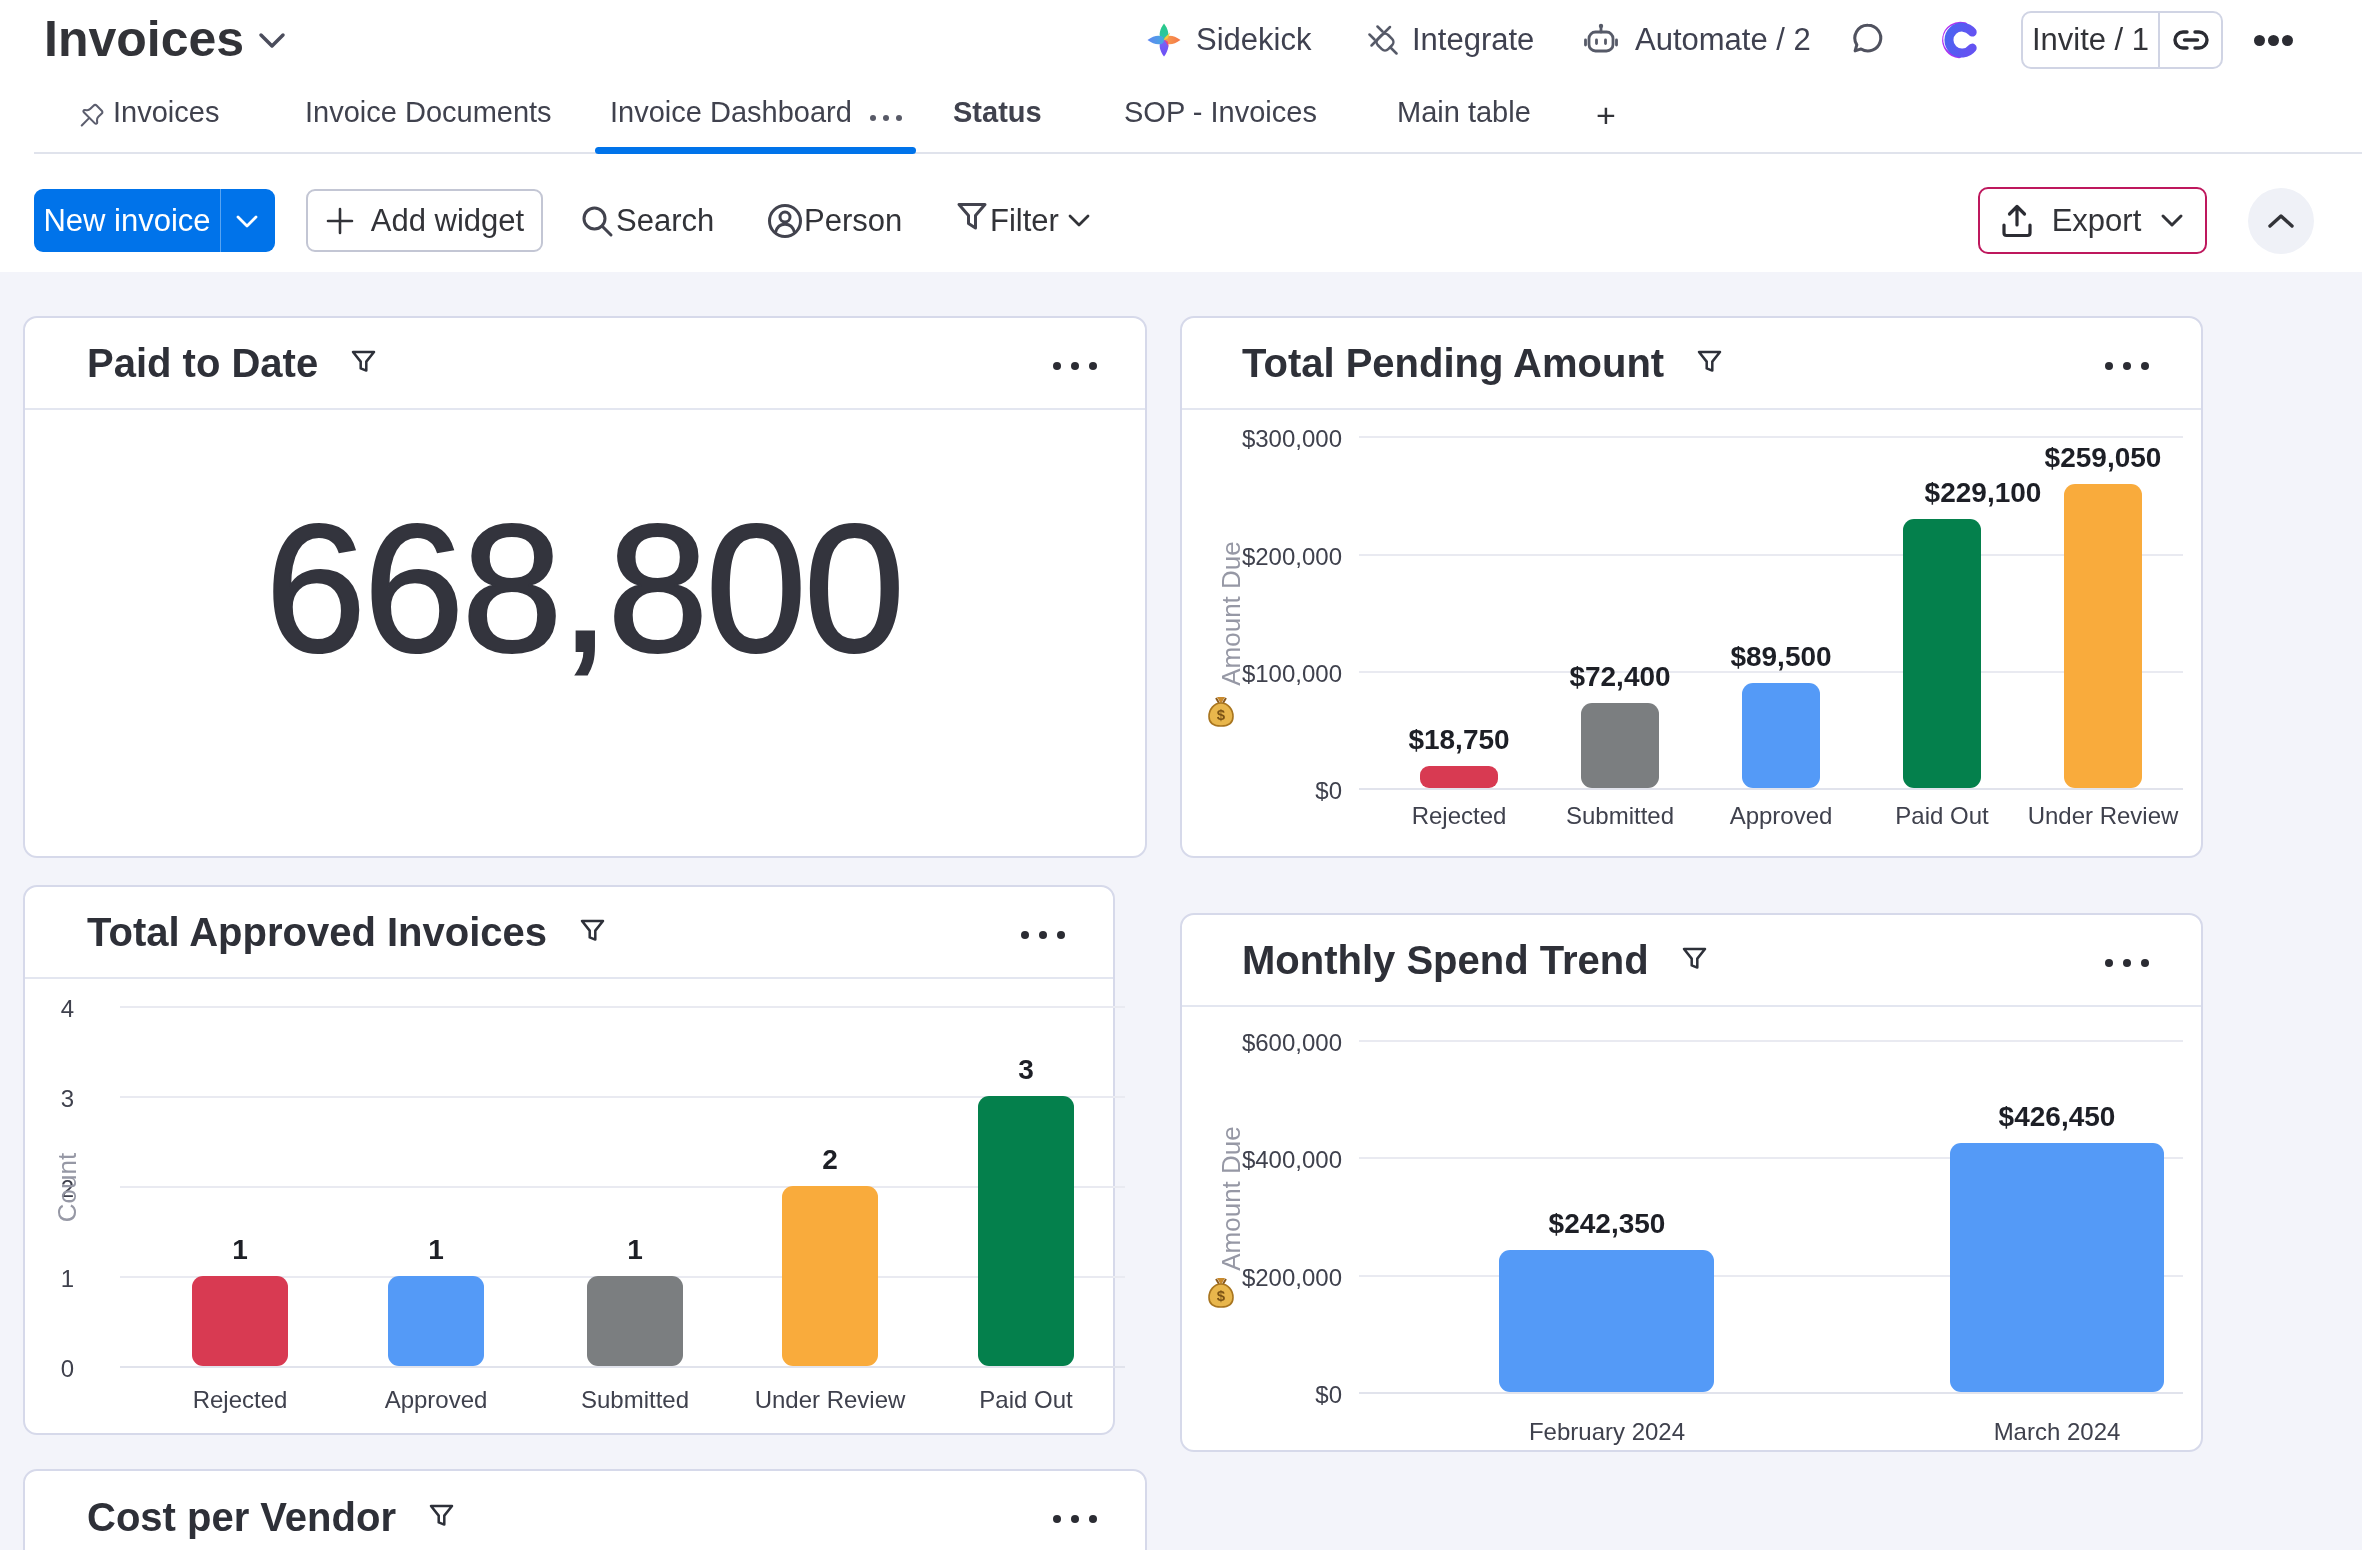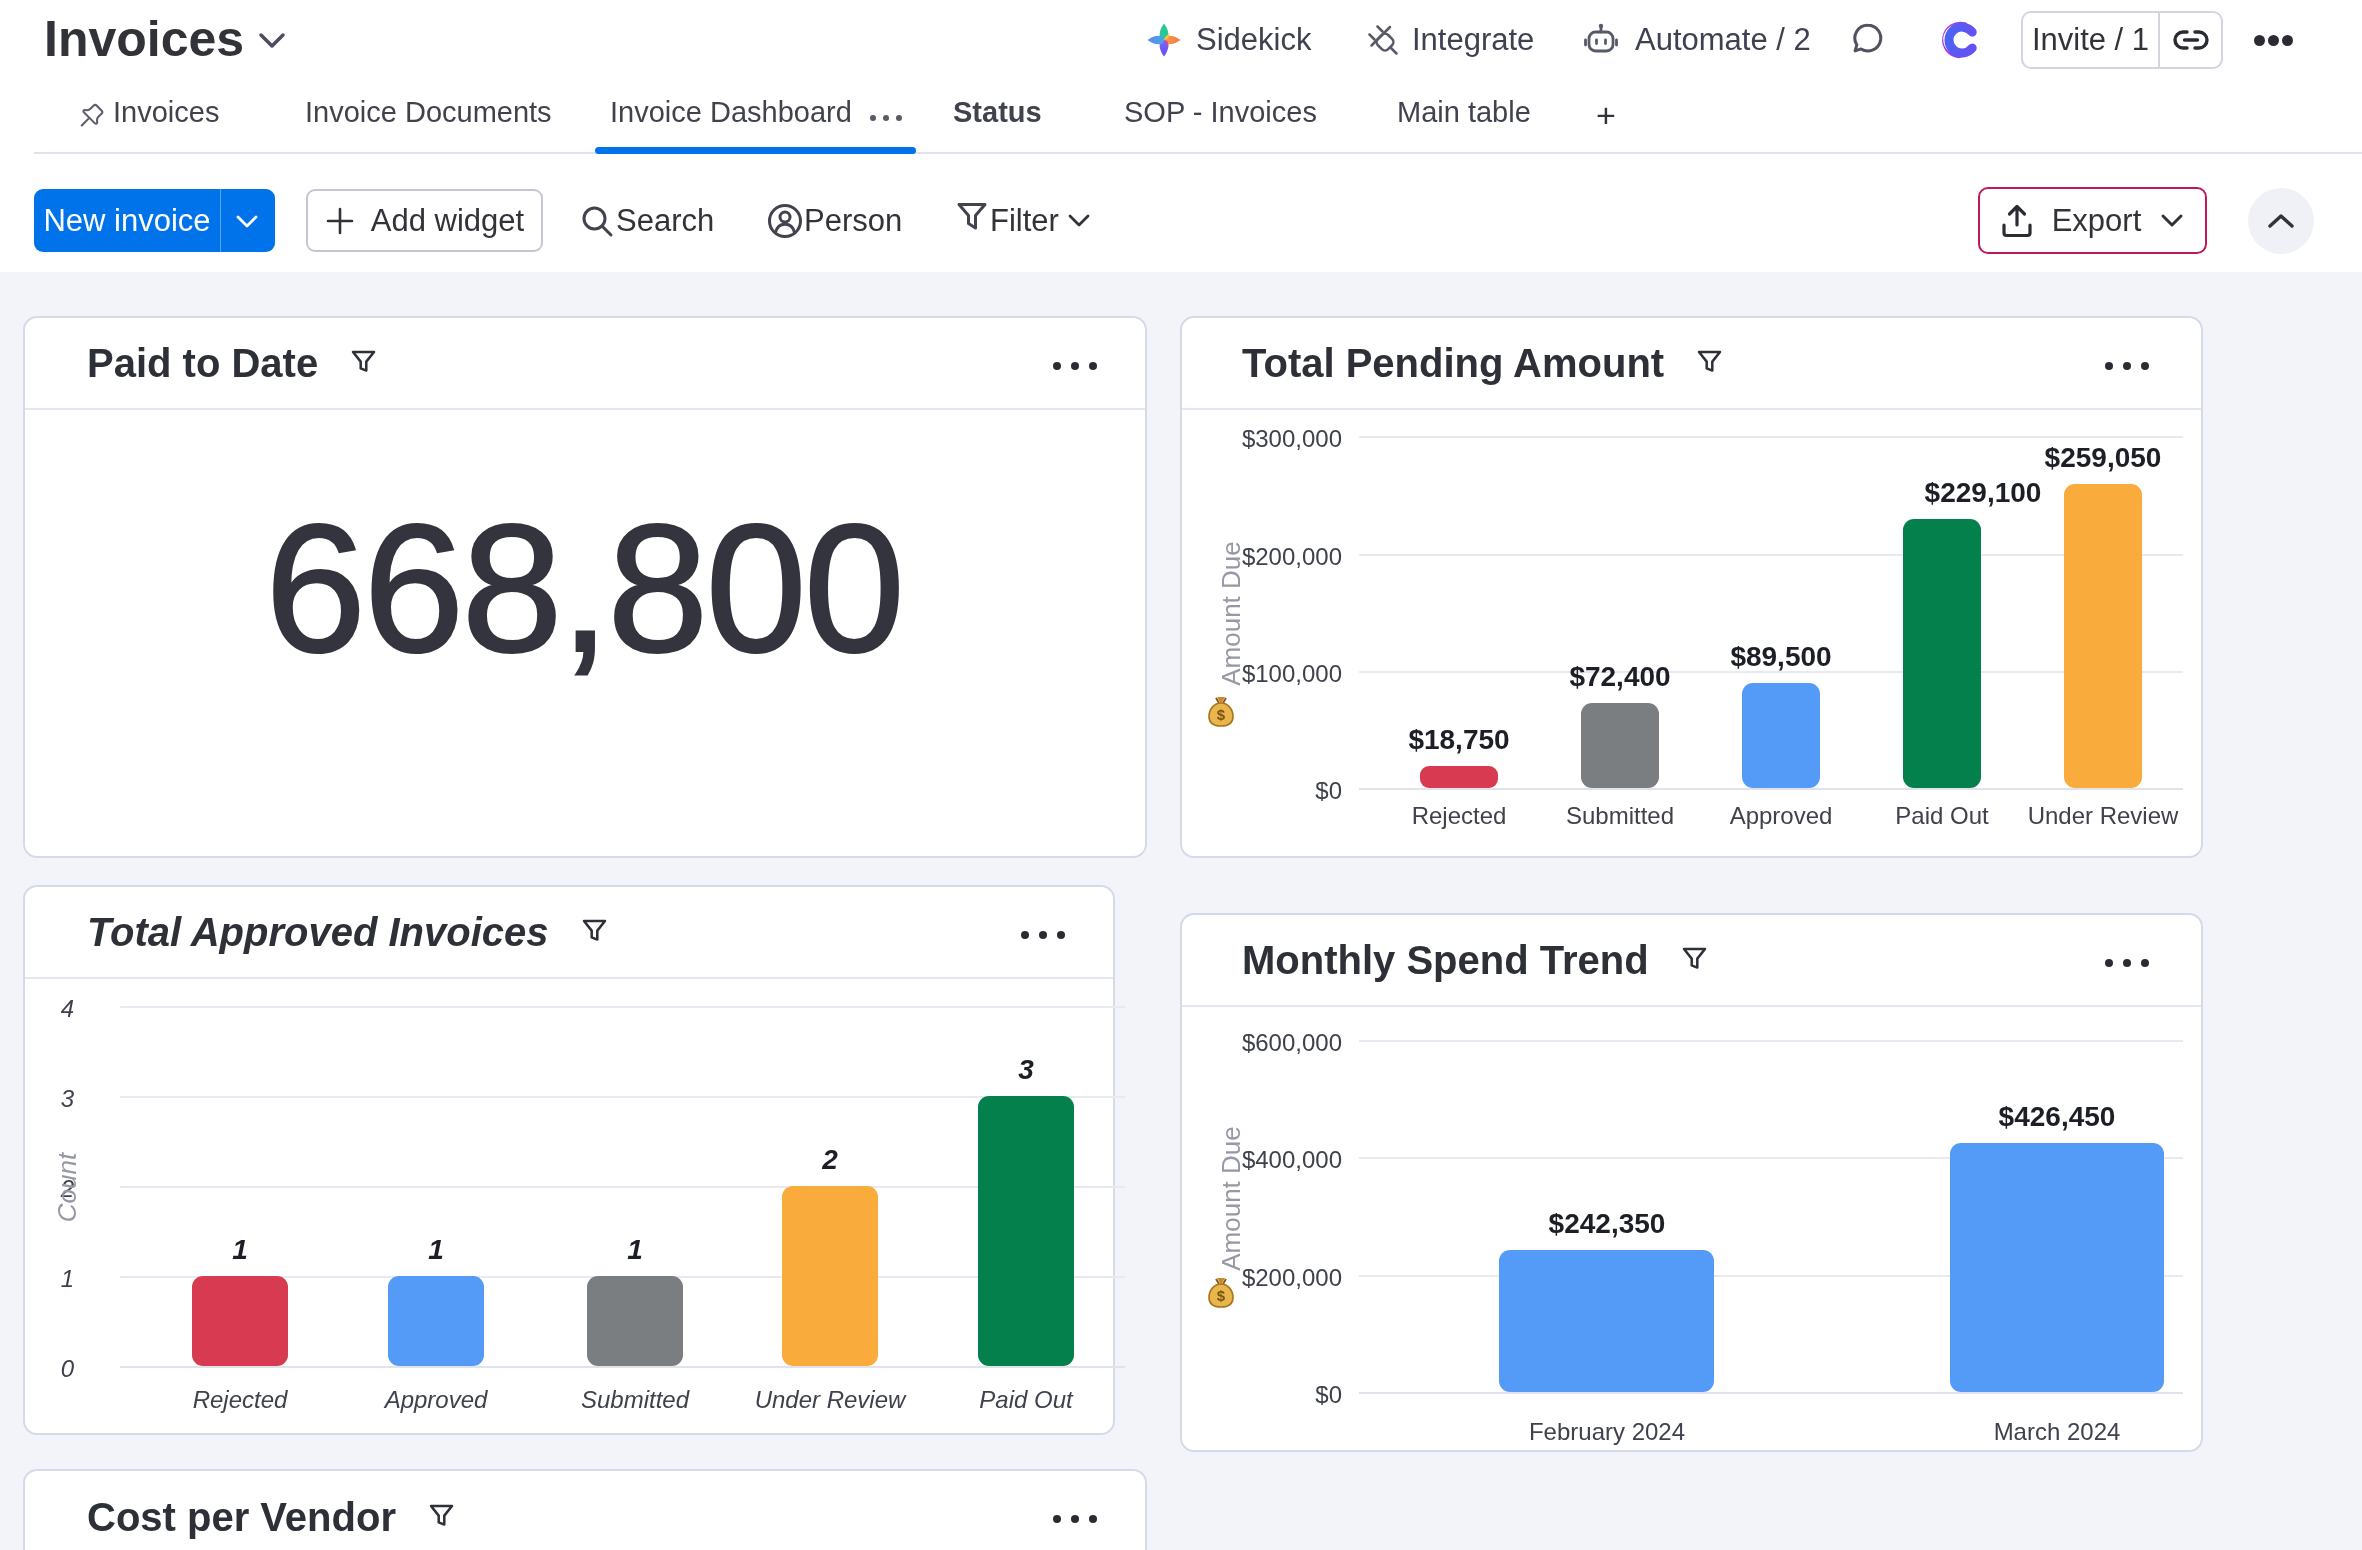--- a/index.html
+++ b/index.html
@@ -281,21 +281,21 @@
     <div class="vlabel" style="left:599px;top:323px;">$89,500</div>
     <div class="vlabel" style="left:756px;top:159px;margin-left:45px;">$229,100</div>
     <div class="vlabel" style="left:921px;top:124px;">$259,050</div>
     <div class="xlabel" style="left:277px;top:484px;">Rejected</div>
     <div class="xlabel" style="left:438px;top:484px;">Submitted</div>
     <div class="xlabel" style="left:599px;top:484px;">Approved</div>
     <div class="xlabel" style="left:760px;top:484px;">Paid Out</div>
     <div class="xlabel" style="left:921px;top:484px;">Under Review</div>
   </div>
 
-  <div class="card" id="card3" style="left:23px;top:885px;width:1092px;height:550px;font-style:italic;">
+  <div class="card" id="card3" style="left:23px;top:885px;width:1092px;height:550px;">
     <div class="cardhead">
         <span class="ctitle" style="margin-left:62px">Total Approved Invoices</span>
         <span class="funnel"><svg width="27" height="27" viewBox="0 0 27 27">
             <path d="M3 4 H24 L16.3 13.6 V22.6 L10.7 20.4 V13.6 Z" fill="none" stroke="#2d3039" stroke-width="2.5" stroke-linejoin="round"></path>
           </svg></span>
       <div class="cdots" style="right:48px;top:44px">
           <i></i>
           <i></i>
           <i></i>
         </div>

